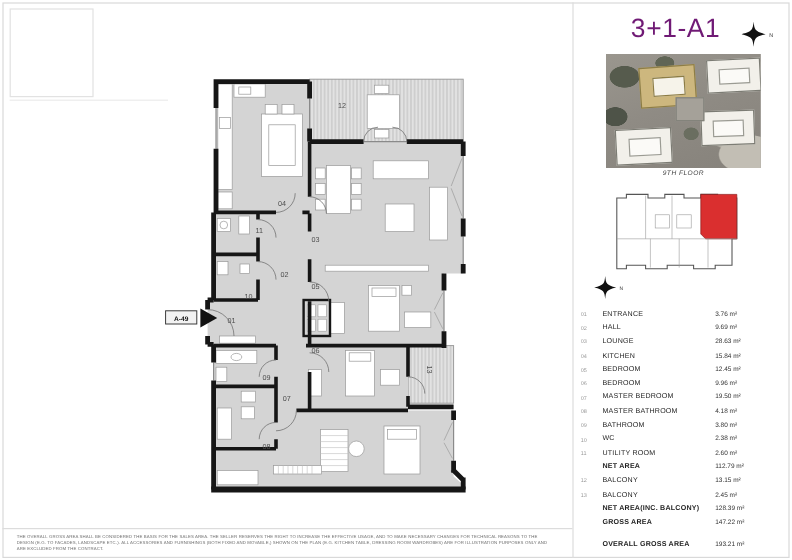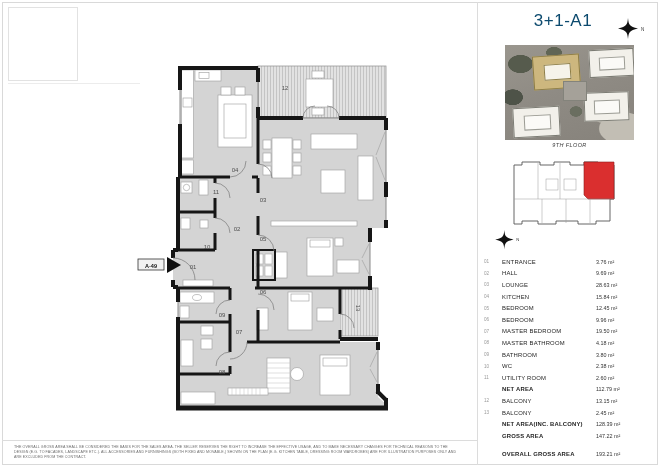--- a/index.html
+++ b/index.html
@@ -5,21 +5,21 @@
   html,body{margin:0;padding:0;background:#fff;}
   .page{position:relative;width:660px;height:467px;background:#fff;overflow:hidden;
         font-family:"Liberation Sans",sans-serif;color:#222;}
   .frame{position:absolute;left:2px;top:2px;right:2px;bottom:2px;border:1px solid #d9d9d9;pointer-events:none;}
   .divider-v{position:absolute;left:477px;top:2px;bottom:2px;width:1px;background:#dcdcdc;}
   .logo-box{position:absolute;left:8px;top:7px;width:68px;height:72px;border:1px solid #e2e2e2;}
   .logo-underline{position:absolute;left:8px;top:83px;width:132px;height:1px;background:#ececec;}
 
   
   .unit-title{position:absolute;left:487px;top:11px;width:152px;text-align:center;
-              font-size:17px;letter-spacing:.5px;color:#0c4a6e;}
+              font-size:22px;letter-spacing:.5px;color:#701a75;}
   .compass{position:absolute;}
   .compass .n{font-size:4.5px;fill:#333;}
   .compass-top{left:617px;top:17px;}
   .compass-key{left:494px;top:229px;}
   .site-photo{position:absolute;left:505px;top:45px;width:129px;height:95px;overflow:hidden;
     background:
       radial-gradient(22px 16px at 12% 20%,#565b4d 0 55%,transparent 58%),
       radial-gradient(18px 14px at 6% 55%,#4e5348 0 55%,transparent 58%),
       radial-gradient(16px 12px at 18% 80%,#5a5f50 0 55%,transparent 58%),
       radial-gradient(14px 10px at 38% 8%,#606555 0 55%,transparent 58%),

